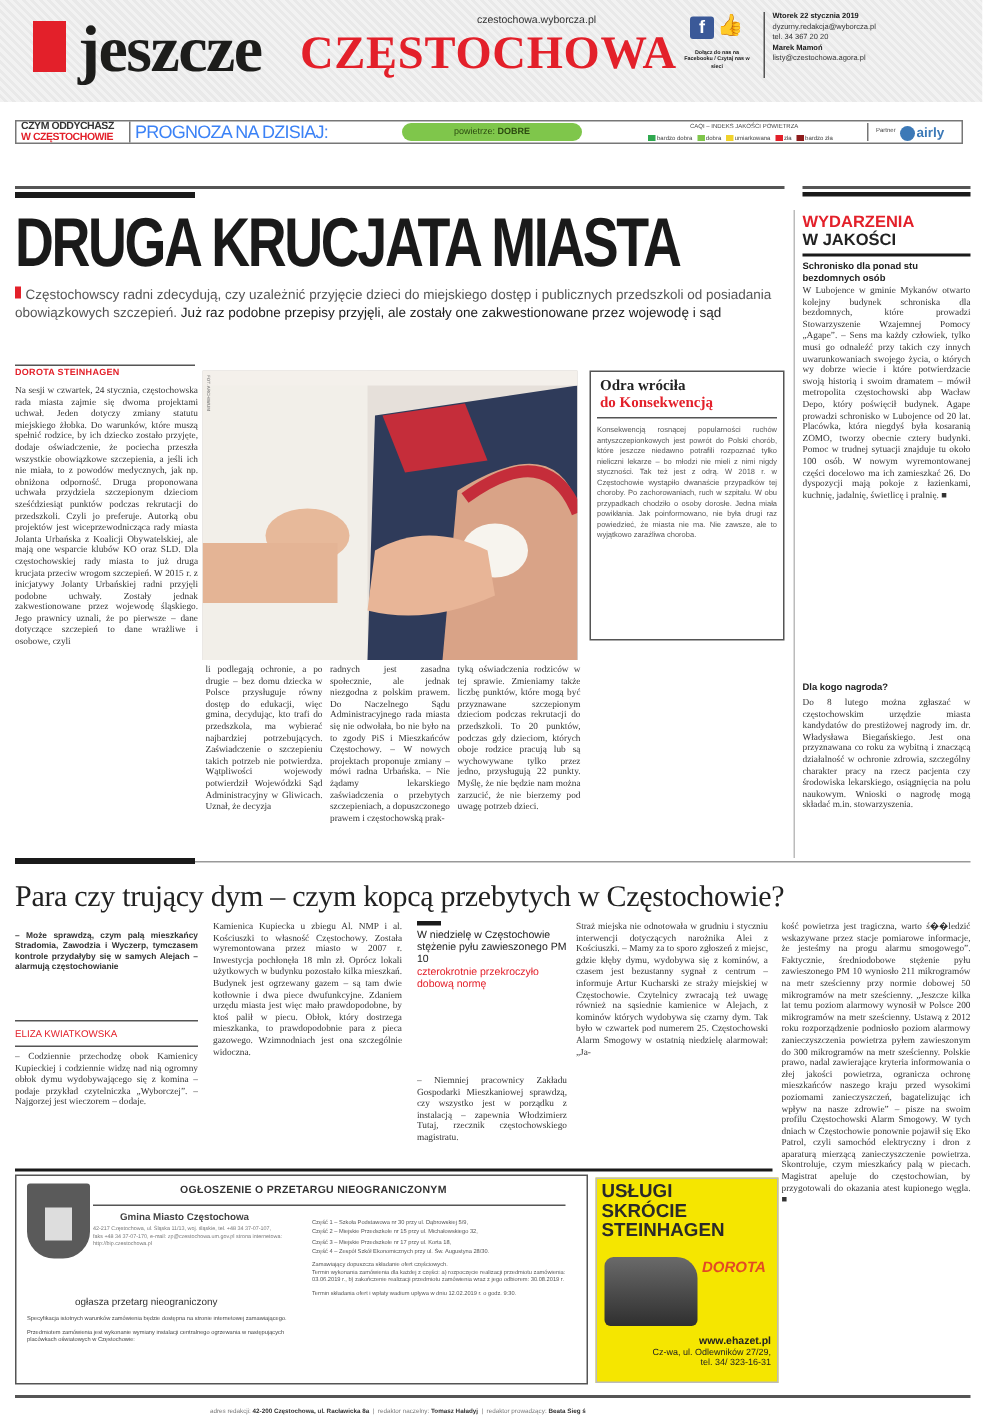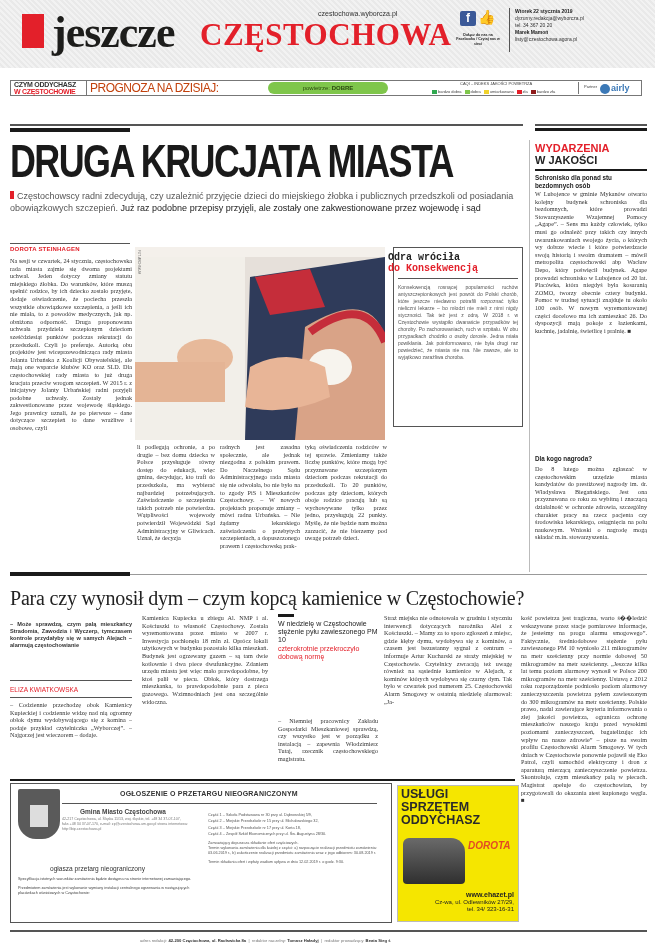--- a/index.html
+++ b/index.html
@@ -21,40 +21,40 @@
 #fb-caption{left:455px;top:33px;width:46px;font-size:3.6px;line-height:4.4px;color:#222;text-align:center;font-weight:bold}
 #contact-divider{left:509px;top:8px;width:1px;height:44px;background:#555}
 #contact{left:515px;top:8px;font-size:5px;line-height:7px;color:#333}
 #contact b{color:#1a1a1a}
 
 #air-bar{left:10px;top:80px;width:632px;height:16px;border:1px solid #777;background:#fff}
 #air-title{left:14px;top:81px;width:70px;height:14px;font-weight:bold;font-size:7px;line-height:7px;letter-spacing:-0.3px}
 #air-title .l1{color:#333}
 #air-title .l2{color:#e3202a}
 #air-sep{left:86px;top:81px;width:1px;height:14px;background:#777}
-#forecast-label{left:90px;top:82px;font-size:12px;color:#c2410c;line-height:12px;letter-spacing:-0.5px}
+#forecast-label{left:90px;top:82px;font-size:12px;color:#3b82f6;line-height:12px;letter-spacing:-0.5px}
 #air-pill{left:268px;top:82px;width:120px;height:12px;background:#7fc64b;border-radius:6px;font-size:6px;line-height:12px;text-align:center;color:#2b4a10}
 #air-pill b{font-weight:bold}
 #legend-title{left:460px;top:81px;font-size:4px;color:#444}
 #legend{left:432px;top:89px;display:flex;gap:3px;font-size:4px;color:#444;align-items:center}
 .sw{display:inline-block;width:5px;height:4px;margin-right:1px;vertical-align:middle}
 #air-sep2{left:578px;top:82px;width:1px;height:12px;background:#777}
 #partner{left:584px;top:84px;font-size:4px;color:#444}
 #partner-logo{left:600px;top:82px;width:38px;height:12px;font-size:9px;color:#3c79b7;font-weight:bold;line-height:12px}
 #partner-logo .dot{display:inline-block;width:10px;height:10px;border-radius:50%;background:#3c79b7;vertical-align:middle;margin-right:1px}
 
 #main-headline{left:10px;top:136px;font-family:"Liberation Sans",sans-serif;font-weight:bold;font-size:46px;line-height:50px;letter-spacing:-2px;color:#1a1a1a;transform:scaleX(0.78);transform-origin:left top;white-space:nowrap}
 #lead{left:10px;top:190px;width:505px;font-family:"Liberation Sans",sans-serif;font-size:9px;line-height:12px;color:#555}
 #lead .marker{display:inline-block;width:4px;height:8px;background:#e3202a;margin-right:3px}
 #lead b{color:#222;font-weight:normal}
 #author1{left:10px;top:246px;font-size:6px;color:#e3202a;font-weight:bold;letter-spacing:0.2px}
 #photo{left:135px;top:247px;width:250px;height:193px;overflow:hidden;background:#d8d2cc}
 #photo-credit{left:137px;top:250px;width:4px;height:70px;font-size:3px;color:#666;writing-mode:vertical-rl}
 #sidebox{left:393px;top:247px;width:130px;height:180px;border:1.5px solid #555;background:#fff}
-#sidebox-title{left:388px;top:252px;font-family:Liberation Mono, monospace;font-weight:bold;font-size:10px;line-height:11px}
+#sidebox-title{left:400px;top:252px;font-family:Liberation Serif, serif;font-weight:bold;font-size:10px;line-height:11px}
 #sidebox-title .t1{color:#222}
 #sidebox-title .t2{color:#e3202a}
 #sidebox-body{left:398px;top:284px;width:120px;font-family:"Liberation Sans",sans-serif;font-size:5px;line-height:7px;color:#555;text-align:justify;overflow:hidden;height:140px}
 
 #news-title{left:535px;top:142px;font-family:"Liberation Sans",sans-serif;font-weight:bold;font-size:11px;line-height:12px}
 #news-title .t1{color:#e3202a}
 #news-title .t2{color:#222}
 
 #second-headline{left:10px;top:586px;font-family:"Liberation Serif",serif;font-size:20px;color:#222;letter-spacing:-0.2px;line-height:24px}
 #second-lead{left:10px;top:621px;width:122px;font-family:"Liberation Sans",sans-serif;font-weight:bold;font-size:5.6px;line-height:7px;color:#333;text-align:justify}
@@ -126,21 +126,21 @@
 <div id="partner-logo" class="abs sans"><span class="dot"></span><span>airly</span></div>
 
 <div class="rule" style="left:10px;top:124px;width:513px;height:1.5px"></div>
 <div class="thick" style="left:10px;top:128px;width:120px;height:4px"></div>
 <div class="rule" style="left:535px;top:124px;width:112px;height:1.5px"></div>
 <div class="thick" style="left:535px;top:128px;width:112px;height:3px"></div>
 <div class="rule" style="left:529px;top:140px;width:1px;height:432px;background:#bbb"></div>
 
 <div id="main-headline" class="abs">DRUGA KRUCJATA MIASTA</div>
 <div id="lead" class="abs">
-  <span class="marker"></span><span>Częstochowscy radni zdecydują, czy uzależnić przyjęcie dzieci do miejskiego żłobka i publicznych przedszkoli od posiadania obowiązkowych szczepień.</span>
+  <span class="marker"></span><span>Częstochowscy radni zdecydują, czy uzależnić przyjęcie dzieci do miejskiego dostęp i publicznych przedszkoli od posiadania obowiązkowych szczepień.</span>
   <b>Już raz podobne przepisy przyjęli, ale zostały one zakwestionowane przez wojewodę i sąd</b>
 </div>
 <div class="rule" style="left:10px;top:243px;width:120px;height:1px"></div>
 <div id="author1" class="abs sans">DOROTA STEINHAGEN</div>
 <div class="abs body-text" style="left:10px;top:257px;width:122px;height:313px">Na sesji w czwartek, 24 stycznia, częstochowska rada miasta zajmie się dwoma projektami uchwał. Jeden dotyczy zmiany statutu miejskiego żłobka. Do warunków, które muszą spełnić rodzice, by ich dziecko zostało przyjęte, dodaje oświadczenie, że pociecha przeszła wszystkie obowiązkowe szczepienia, a jeśli ich nie miała, to z powodów medycznych, jak np. obniżona odporność. Druga proponowana uchwała przydziela szczepionym dzieciom sześćdziesiąt punktów podczas rekrutacji do przedszkoli. Czyli jo preferuje. Autorką obu projektów jest wiceprzewodnicząca rady miasta Jolanta Urbańska z Koalicji Obywatelskiej, ale mają one wsparcie klubów KO oraz SLD. Dla częstochowskiej rady miasta to już druga krucjata przeciw wrogom szczepień. W 2015 r. z inicjatywy Jolanty Urbańskiej radni przyjęli podobne uchwały. Zostały jednak zakwestionowane przez wojewodę śląskiego. Jego prawnicy uznali, że po pierwsze – dane dotyczące szczepień to dane wrażliwe i osobowe, czyli</div>
 
 <div id="photo" class="abs">
   <svg width="250" height="193" viewBox="0 0 250 193">
     <rect width="250" height="193" fill="#e6e0da"></rect>
     <rect x="0" y="0" width="110" height="193" fill="#f2efe9"></rect>
@@ -174,21 +174,21 @@
   <div class="t2">W JAKOŚCI</div>
 </div>
 <div class="thick" style="left:535px;top:169px;width:112px;height:2px"></div>
 <div class="abs sans" style="left:535px;top:174px;width:112px;font-weight:bold;font-size:6.3px;line-height:7.5px;color:#222">Schronisko dla ponad stu bezdomnych osób</div>
 <div class="abs body-text" style="left:535px;top:190px;width:112px;height:260px">W Lubojence w gminie Mykanów otwarto kolejny budynek schroniska dla bezdomnych, które prowadzi Stowarzyszenie Wzajemnej Pomocy „Agape”. – Sens ma każdy człowiek, tylko musi go odnaleźć przy takich czy innych uwarunkowaniach swojego życia, o których wy dobrze wiecie i które potwierdzacie swoją historią i swoim dramatem – mówił metropolita częstochowski abp Wacław Depo, który poświęcił budynek. Agape prowadzi schronisko w Lubojence od 20 lat. Placówka, która niegdyś była kosaranią ZOMO, tworzy obecnie cztery budynki. Pomoc w trudnej sytuacji znajduje tu około 100 osób. W nowym wyremontowanej części docelowo ma ich zamieszkać 26. Do dyspozycji mają pokoje z łazienkami, kuchnię, jadalnię, świetlicę i pralnię. ■</div>
 <div class="abs sans" style="left:535px;top:455px;width:112px;font-weight:bold;font-size:6.3px;line-height:7.5px;color:#222">Dla kogo nagroda?</div>
 <div class="abs body-text" style="left:535px;top:465px;width:112px;height:100px">Do 8 lutego można zgłaszać w częstochowskim urzędzie miasta kandydatów do prestiżowej nagrody im. dr. Władysława Biegańskiego. Jest ona przyznawana co roku za wybitną i znaczącą działalność w ochronie zdrowia, szczególny charakter pracy na rzecz pacjenta czy środowiska lekarskiego, osiągnięcia na polu naukowym. Wnioski o nagrodę mogą składać m.in. stowarzyszenia.</div>
 
 <div class="rule" style="left:10px;top:574px;width:637px;height:1px;background:#999"></div>
 <div class="thick" style="left:10px;top:572px;width:120px;height:4px"></div>
-<div id="second-headline" class="abs">Para czy wynosił dym – czym kopcą kamienice w Częstochowie?</div>
+<div id="second-headline" class="abs">Para czy trujący dym – czym kopcą przebytych w Częstochowie?</div>
 <div id="second-lead" class="abs">– Może sprawdzą, czym palą mieszkańcy Stradomia, Zawodzia i Wyczerp, tymczasem kontrole przydałyby się w samych Alejach – alarmują częstochowianie</div>
 <div class="rule" style="left:10px;top:680px;width:122px;height:1px"></div>
 <div id="author2" class="abs">ELIZA KWIATKOWSKA</div>
 <div class="rule" style="left:10px;top:697px;width:122px;height:1px"></div>
 <div class="abs body-text" style="left:10px;top:701px;width:122px;height:70px">– Codziennie przechodzę obok Kamienicy Kupieckiej i codziennie widzę nad nią ogromny obłok dymu wydobywającego się z komina – podaje przykład czytelniczka „Wyborczej”. – Najgorzej jest wieczorem – dodaje.</div>
 <div class="abs body-text" style="left:142px;top:614px;width:126px;height:162px">Kamienica Kupiecka u zbiegu Al. NMP i al. Kościuszki to własność Częstochowy. Została wyremontowana przez miasto w 2007 r. Inwestycja pochłonęła 18 mln zł. Oprócz lokali użytkowych w budynku pozostało kilka mieszkań. Budynek jest ogrzewany gazem – są tam dwie kotłownie i dwa piece dwufunkcyjne. Zdaniem urzędu miasta jest więc mało prawdopodobne, by ktoś palił w piecu. Obłok, który dostrzega mieszkanka, to prawdopodobnie para z pieca gazowego. Wzimnodniach jest ona szczególnie widoczna.</div>
 <div class="thick" style="left:278px;top:614px;width:16px;height:3px"></div>
 <div id="callout" class="abs">
   <div class="c1">W niedzielę w Częstochowie stężenie pyłu zawieszonego PM 10</div>
   <div class="c2">czterokrotnie przekroczyło dobową normę</div>
@@ -215,22 +215,22 @@
   <div>Część 3 – Miejskie Przedszkole nr 17 przy ul. Korta 18,</div>
   <div>Część 4 – Zespół Szkół Ekonomicznych przy ul. Św. Augustyna 28/30.</div>
   <div style="margin-top:3px;line-height:5px">Zamawiający dopuszcza składanie ofert częściowych.</div>
   <div style="line-height:5.5px">Termin wykonania zamówienia dla każdej z części: a) rozpoczęcie realizacji przedmiotu zamówienia: 03.06.2019 r., b) zakończenie realizacji przedmiotu zamówienia wraz z jego odbiorem: 30.08.2019 r.</div>
   <div style="margin-top:3px;line-height:5px">Termin składania ofert i wpłaty wadium upływa w dniu 12.02.2019 r. o godz. 9:30.</div>
 </div>
 
 <div id="ad2" class="abs"></div>
 <div id="ad2-title" class="abs">
   <div>USŁUGI</div>
-  <div>SPRZĘTEM</div>
-  <div>ODDYCHASZ</div>
+  <div>SKRÓCIE</div>
+  <div>STEINHAGEN</div>
 </div>
 <div id="ad2-loader" class="abs"></div>
 <div id="ad2-brand" class="abs">DOROTA</div>
 <div id="ad2-contact" class="abs">
   <div style="font-weight:bold;font-size:7px">www.ehazet.pl</div>
   <div>Cz-wa, ul. Odlewników 27/29,</div>
   <div>tel. 34/ 323-16-31</div>
 </div>
 
 <div class="rule" style="left:10px;top:930px;width:637px;height:1.5px"></div>

